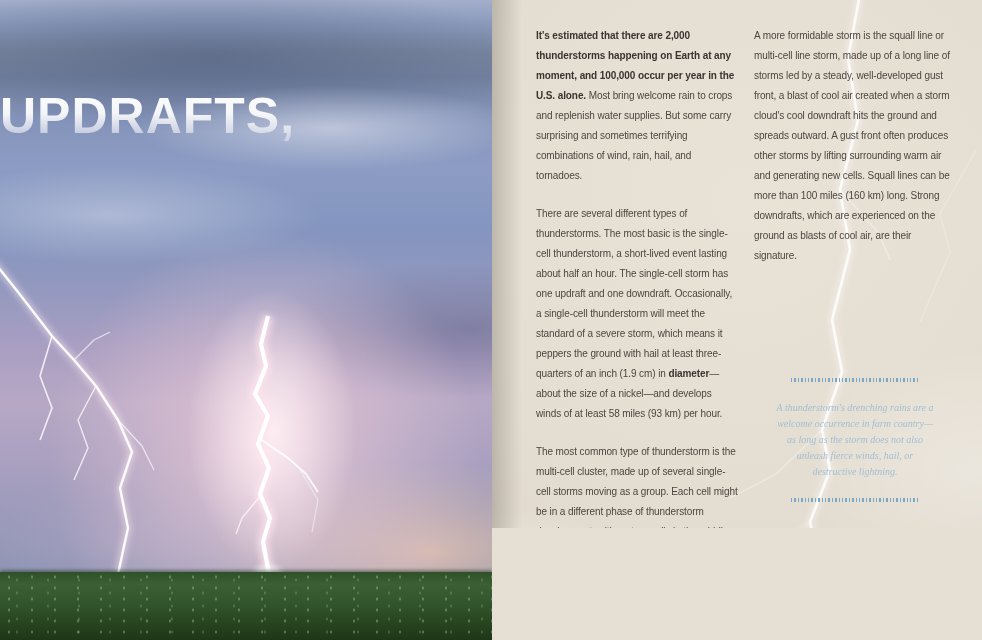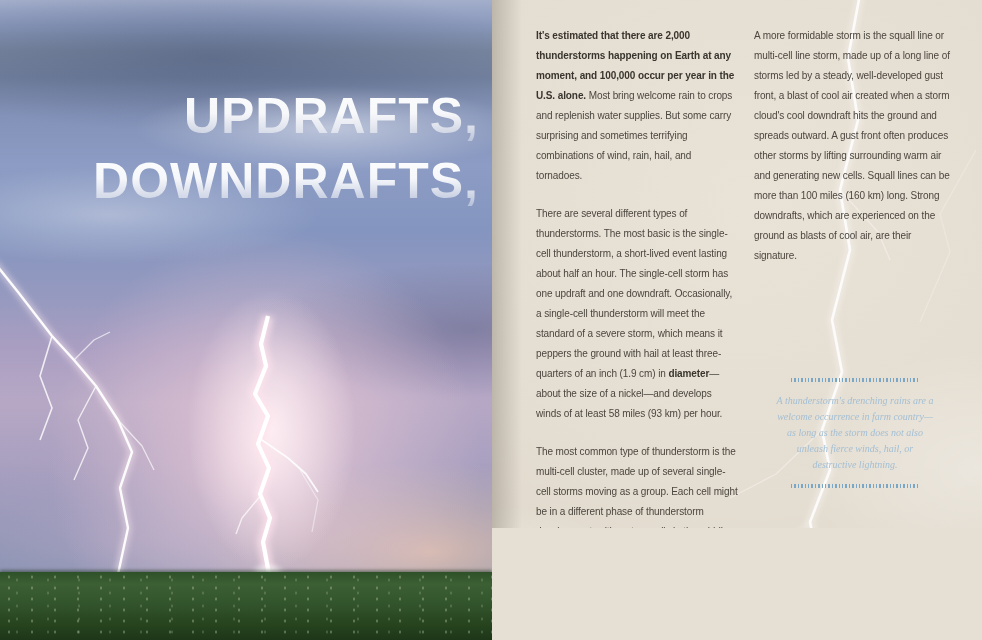--- a/index.html
+++ b/index.html
@@ -28,21 +28,21 @@
     position:absolute; left:0; right:0; top:572px; height:68px;
     background:
       radial-gradient(2px 3px at 9px 5px, rgba(214,226,200,0.55), transparent 70%) 0 0 / 23px 11px,
       radial-gradient(2px 3px at 17px 8px, rgba(190,210,170,0.4), transparent 70%) 0 0 / 31px 13px,
       linear-gradient(180deg, #2f5129 0%, #3d5f34 18%, #33552d 45%, #27451f 75%, #1d3618 100%);
     box-shadow:0 -2px 3px rgba(20,40,20,0.45);
   }
   .bolts { position:absolute; inset:0; }
 
   
-  .photo-title { position:absolute; left:0; right:13px; top:84px; text-align:right; }
+  .photo-title { position:absolute; left:0; right:5px; top:84px; text-align:left; }
   .photo-title .tline {
     display:block; font-weight:bold; font-size:50px; line-height:65px; letter-spacing:1px;
     background:linear-gradient(180deg, rgba(255,255,255,0.99) 10%, rgba(255,255,255,0.92) 45%, rgba(255,255,255,0.28) 96%);
     -webkit-background-clip:text; background-clip:text; color:transparent;
   }
 
   
   .text-page {
     position:relative; width:490px; height:528px; overflow:hidden;
     background:
@@ -63,21 +63,21 @@
     margin:0 0 18px 0;
   }
   .col p b { color:#39352e; }
 
   .caption-block { margin-top:112px; text-align:center; }
   .ornament {
     width:128px; height:4px; margin:0 auto;
     background:repeating-linear-gradient(90deg, #7ba7c7 0 1.3px, rgba(0,0,0,0) 1.3px 3.4px);
   }
   .caption {
-    width:160px; margin:11px auto; font-family:"Liberation Serif", serif;
+    width:160px; margin:18px auto; font-family:"Liberation Serif", serif;
     font-style:italic; font-size:10px; line-height:16px; color:#a3bfd4;
   }
 
   .folio { position:absolute; left:226px; top:585px; z-index:3; transform:rotate(-3deg); }
   .folio text { font-family:"Liberation Sans", sans-serif; font-weight:bold; font-size:11px; fill:#35508e; }
 </style>
 </head>
 <body>
 
 <div class="spread">
@@ -116,21 +116,20 @@
           <path d="M300,470 L318,500 312,532" stroke-width="1.3" opacity="0.45"></path>
         </g>
         <ellipse cx="268" cy="572" rx="14" ry="5" fill="#fff" opacity="0.8" filter="url(#glowP)"></ellipse>
       </g>
     </svg>
 
     <div class="grass"></div>
 
     <div class="photo-title">
       <span class="tline">UPDRAFTS,</span>
-      <span class="tline">DOWNDRAFTS,</span>
     </div>
   </div>
 
   <div class="text-page">
     <div class="spine-shadow"></div>
 
     <svg class="watermark" width="490" height="640" viewBox="0 0 490 640">
       <defs>
         <filter id="glowW" x="-60%" y="-60%" width="220%" height="220%">
           <feGaussianBlur stdDeviation="2.6"></feGaussianBlur>

